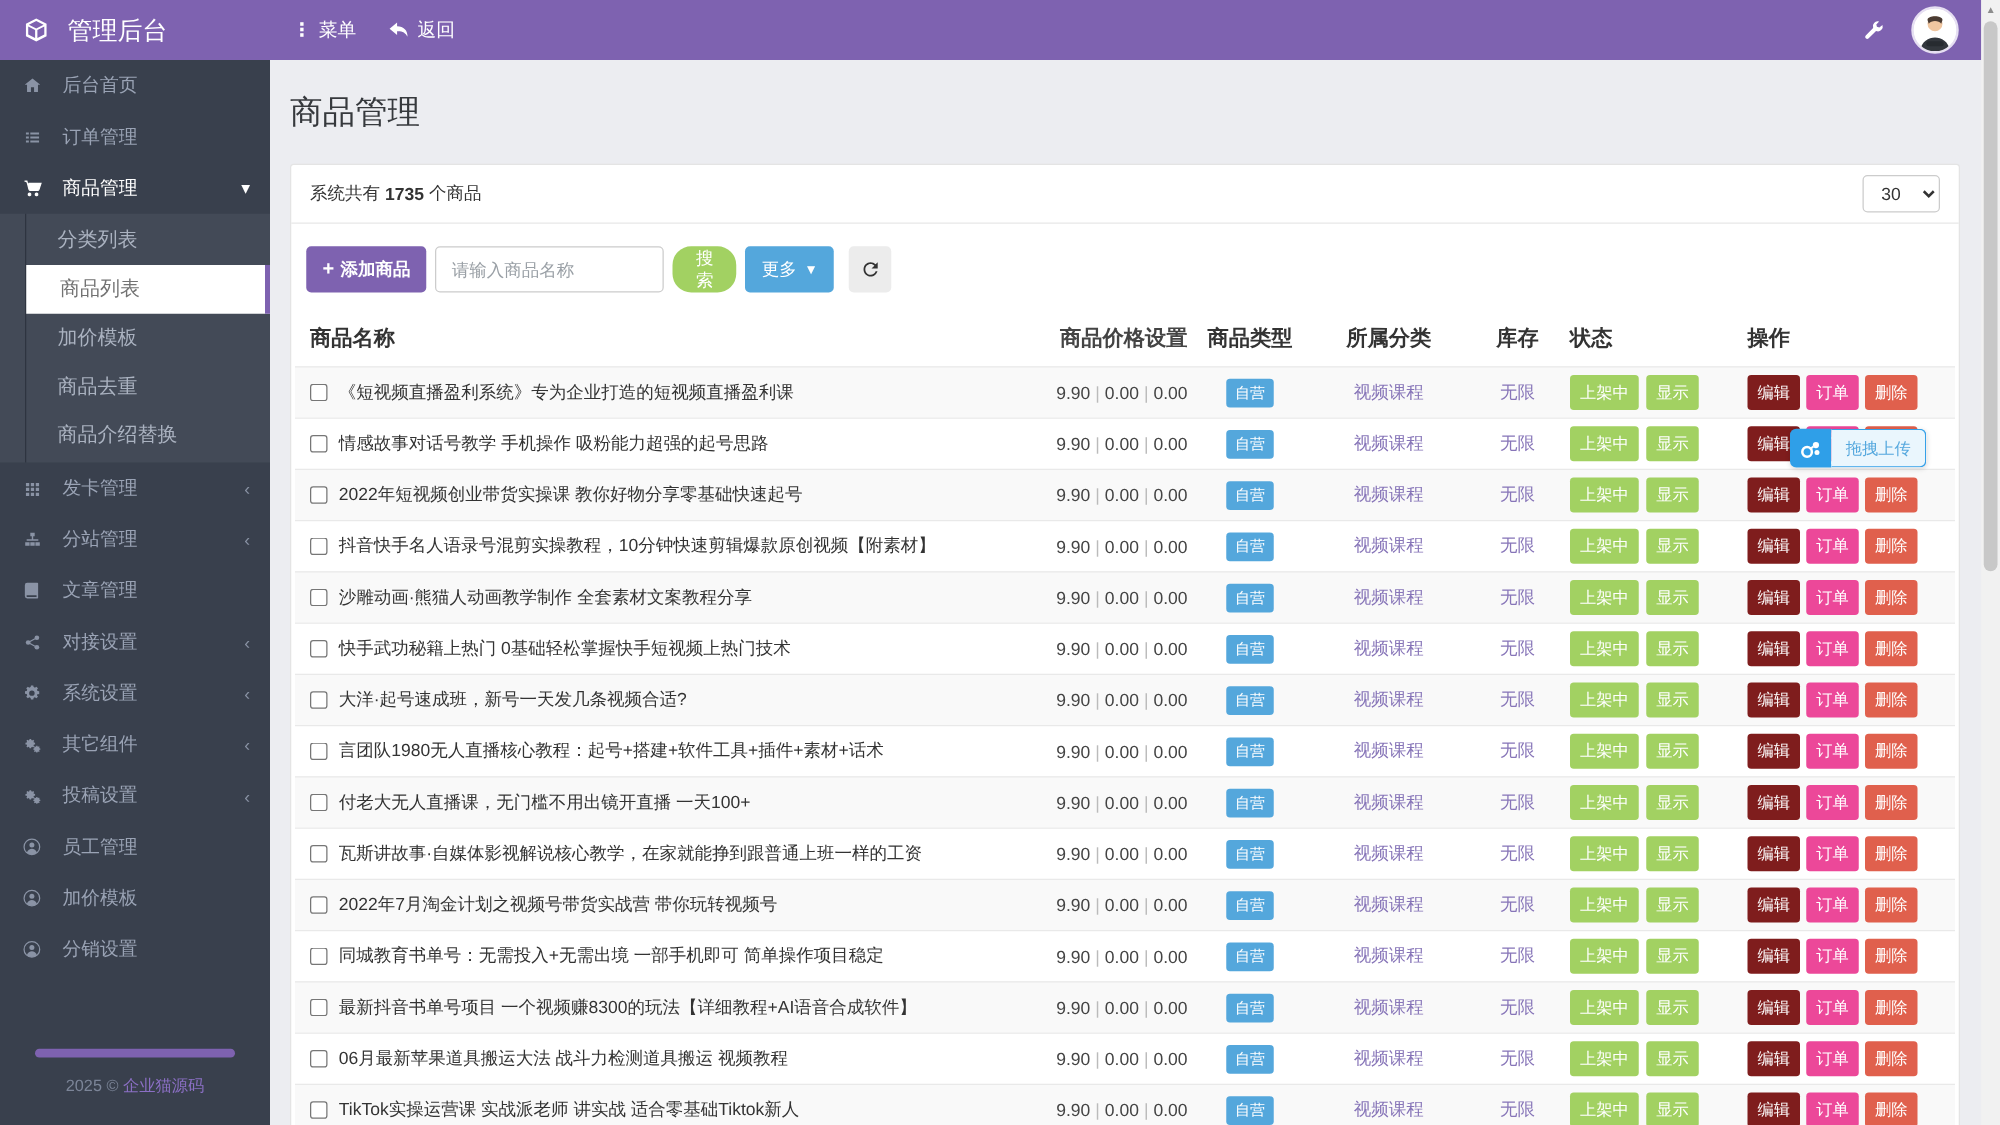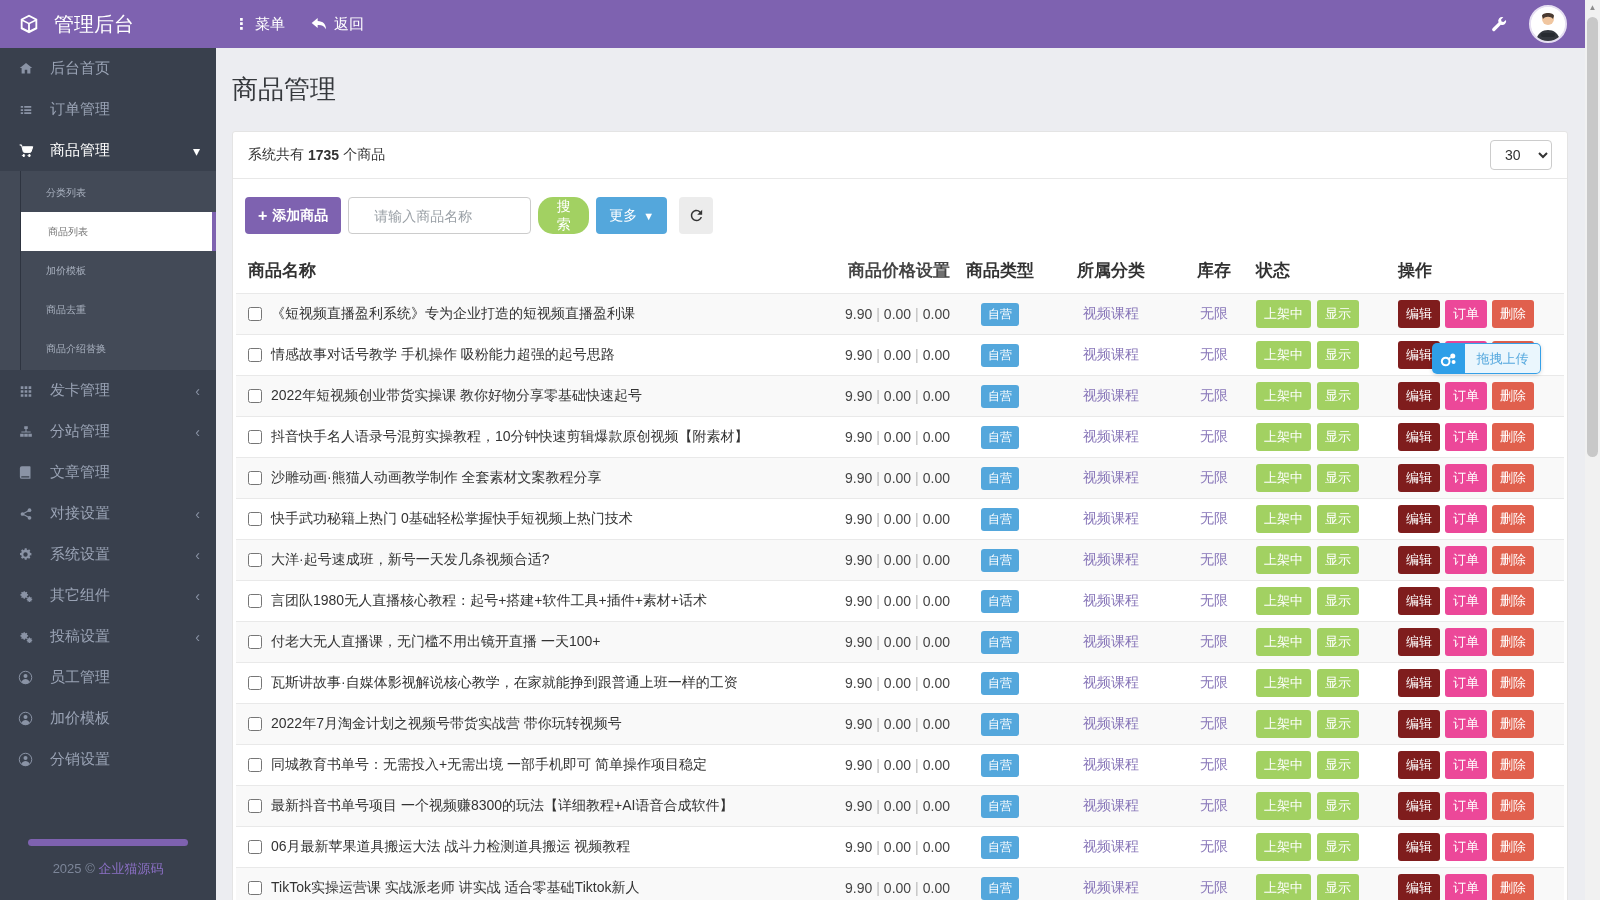--- a/index.html
+++ b/index.html
@@ -18,21 +18,21 @@
   
   .sidebar { position:absolute; left:0; top:48px; width:216px; height:852px; background:#39404d; color:#9aa3b5; font-size:15px; }
   .side-item { height:41px; display:flex; align-items:center; padding:0 16px 0 18px; cursor:pointer; }
   .side-item .s-icon { width:26px; display:inline-flex; justify-content:flex-start; color:#8a93a5; }
   .side-item .s-label { flex:1; margin-left:6px; }
   .side-item .s-chev { color:#8a93a5; font-size:14px; }
   .side-item.parent-active { color:#fff; }
   .side-item.parent-active .s-icon, .side-item.parent-active .s-chev { color:#fff; }
   .submenu { background:#434a57; position:relative; padding:2px 0; }
   .submenu:before { content:""; position:absolute; left:20px; top:0; bottom:0; width:1px; background:#2e3440; }
-  .sub-item { height:39px; display:flex; align-items:center; padding-left:46px; font-size:10px; color:#aab2c0; cursor:pointer; position:relative;text-align:center; }
+  .sub-item { height:39px; display:flex; align-items:center; padding-left:46px; font-size:16px; color:#aab2c0; cursor:pointer; position:relative;text-align:center; }
   .sub-item.active { background:#fff; color:#737373; border-right:4px solid #7e62b0; margin-left:21px; padding-left:27px; }
   .side-footer { position:absolute; left:0; bottom:0; width:216px; padding-bottom:22px; text-align:center; }
   .side-progress { width:160px; height:7px; border-radius:4px; background:#7e62b0; margin:0 auto 14px auto; }
   .side-copy { font-size:13px; color:#7c8598; }
   .side-copy a { color:#8b6fc4; text-decoration:none; cursor:pointer; }
 
   
   .content { position:absolute; left:216px; top:48px; width:1369px; height:852px; background:#ecedf1; }
   .page-title { font-size:26px; color:#36393d; font-weight:400; padding:24px 0 0 16px; }
   .panel { position:absolute; left:16px; top:83px; width:1336px; height:790px; background:#fff; border:1px solid #e4e4e4; border-radius:3px; }
@@ -42,21 +42,21 @@
   .page-size select { width:62px; height:30px; border:1px solid #ccc; border-radius:4px; font-size:14px; color:#333; padding-left:10px; background:#fff; }
 
   .toolbar { display:flex; align-items:center; gap:7px; padding:18px 15px 14px 12px; }
   .btn { height:37px; border:none; border-radius:4px; font-size:14px; color:#fff; cursor:pointer; display:inline-flex; align-items:center; justify-content:center; padding:0 13px; font-family:inherit; }
   .btn-add { background:#7e62b0; gap:5px; font-weight:bold; }
   .btn-add .plus { font-size:16px; font-weight:bold; }
   .btn-search { background:#a2d162; width:51px;border-radius:15px; }
   .btn-more { background:#54a7dc; gap:6px; }
   .caret { font-size:11px; }
   .btn-refresh { background:#ececec; color:#333; width:34px; padding:0; margin-left:5px; }
-  .search-input { width:183px; height:37px; border:1px solid #ccc; border-radius:4px; padding:0 25px; font-size:14px; color:#333; font-family:inherit; }
+  .search-input { width:183px; height:37px; border:1px solid #ccc; border-radius:4px; padding:0 12px; font-size:14px; color:#333; font-family:inherit; }
   .search-input::placeholder { color:#9aa0a6; }
 
   
   .tbl { margin:0 3px; }
   .t-row { display:flex; align-items:center; min-height:41px; border-top:1px solid #e9e9e9; font-size:14px; color:#333; }
   .t-head { border-top:none; font-size:17px; font-weight:bold; color:#333; min-height:45px; }
   .t-row:nth-child(odd):not(.t-head) { background:#f9f9f9; }
   .col-name { flex:1; display:flex; align-items:center; gap:9px; padding-left:12px; }
   .col-price { width:170px; text-align:right; color:#444; }
   .col-price .sep { color:#bbb; padding:0 4px; }

